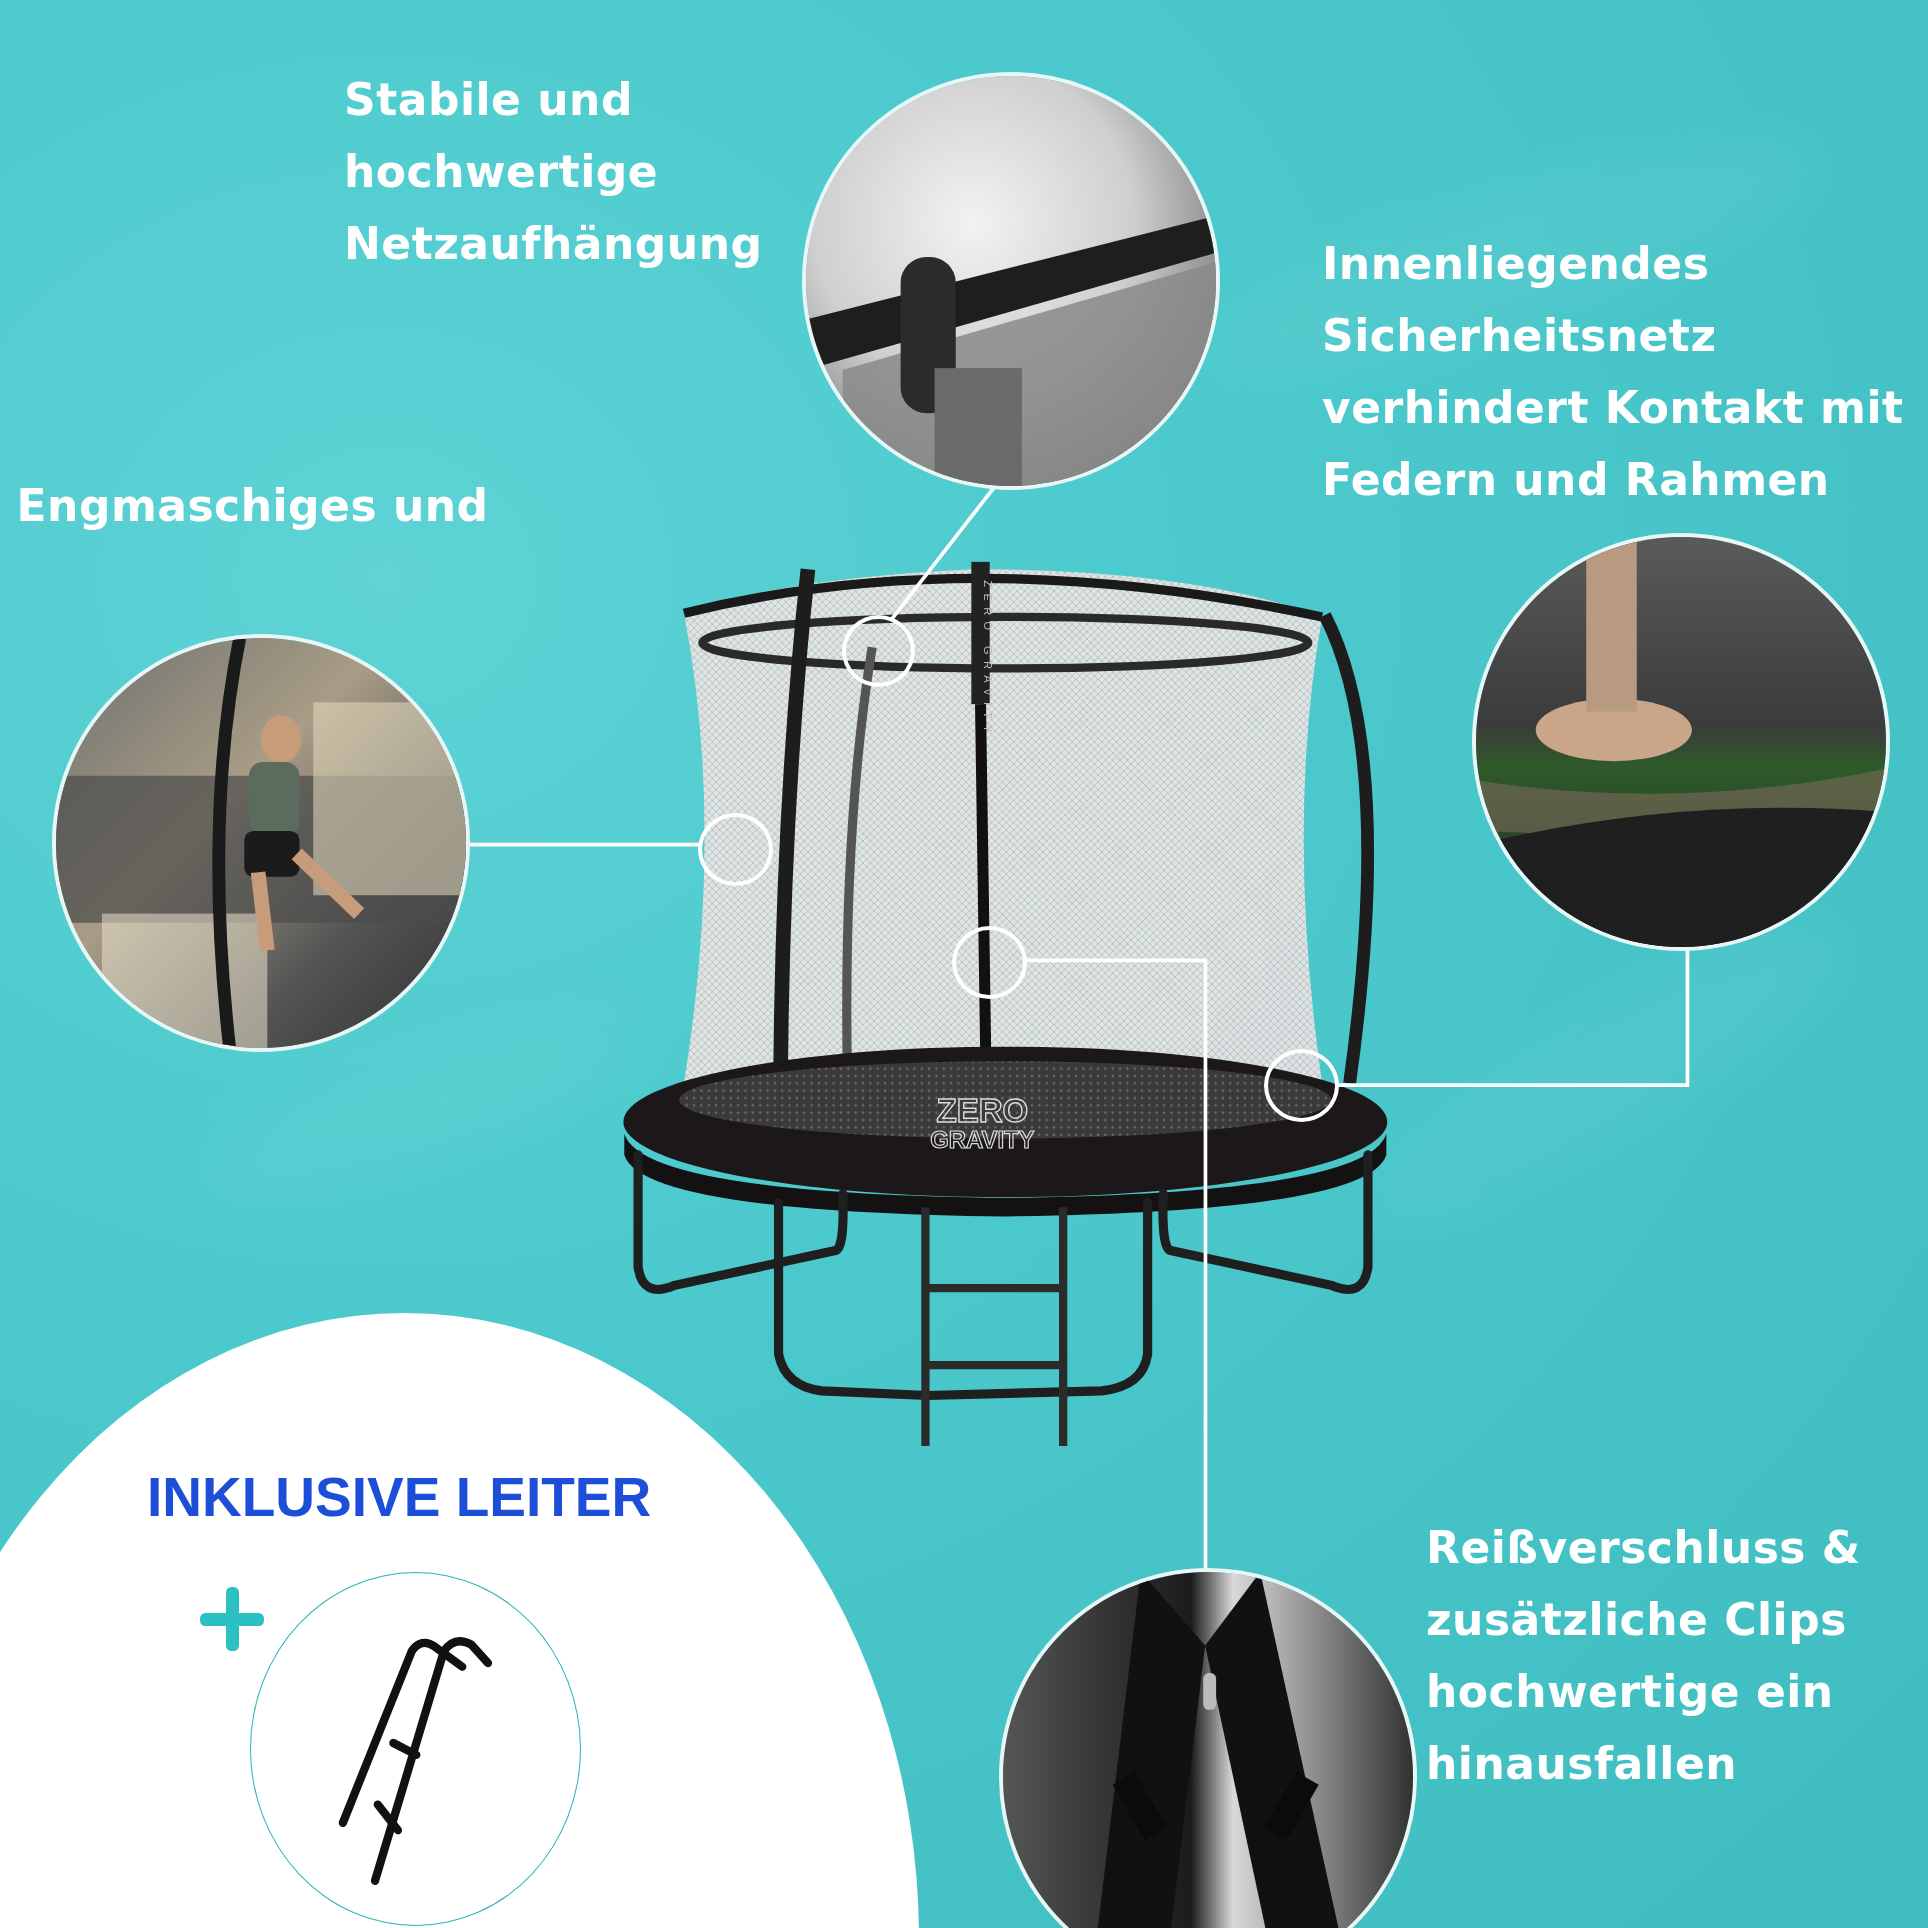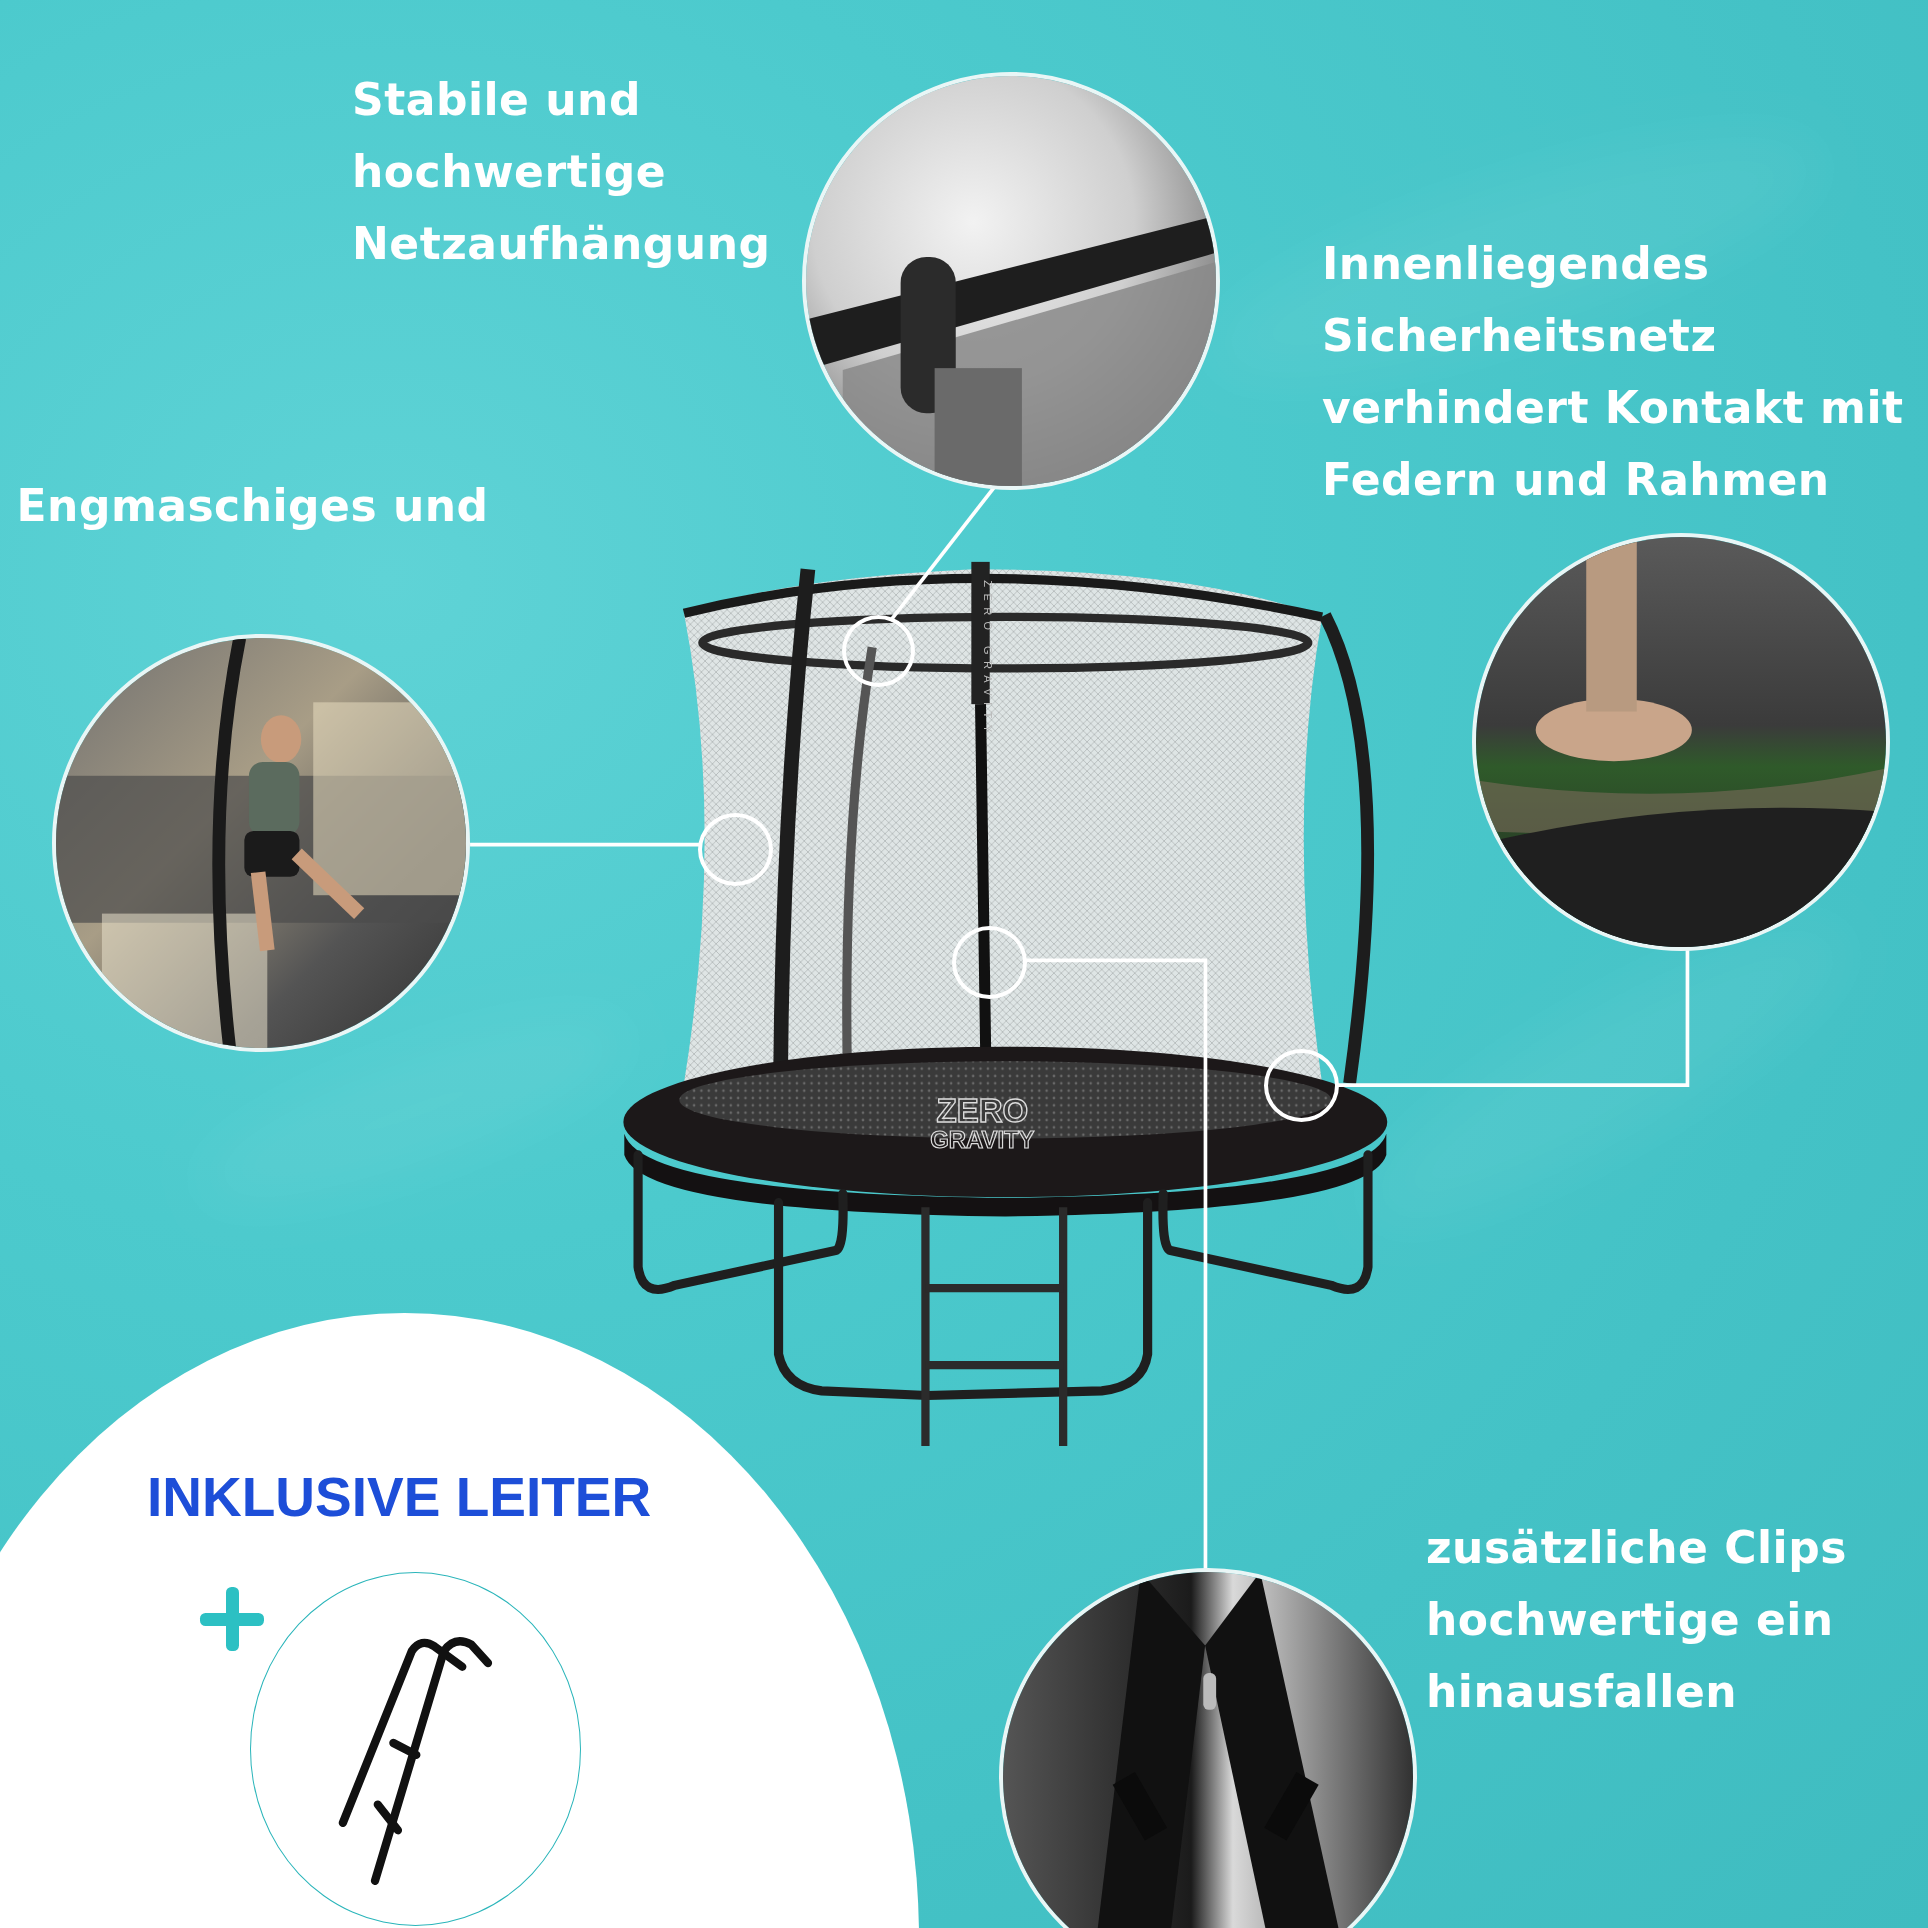--- a/index.html
+++ b/index.html
@@ -148,38 +148,39 @@
   <svg width="418" height="418" viewBox="0 0 455 455">
     <rect width="455" height="455" fill="url(#p4)"></rect>
     <path d="M150 0 L220 80 L175 455 L95 455 Z" fill="#111"></path>
     <path d="M280 0 L220 80 L300 455 L380 455 Z" fill="#111"></path>
     <rect x="218" y="110" width="14" height="40" rx="6" fill="#bbb"></rect>
     <rect x="135" y="220" width="28" height="70" fill="#0b0b0b" transform="rotate(-30 149 255)"></rect>
     <rect x="300" y="220" width="28" height="70" fill="#0b0b0b" transform="rotate(30 314 255)"></rect>
   </svg>
 </div>
 
-<div class="feature-text" style="left:352px;top:64px;">
+<div class="feature-text" style="left:344px;top:64px;">
   <span>Stabile und</span>
   <span>hochwertige</span>
   <span>Netzaufhängung</span>
 </div>
 
 <div class="feature-text" style="left:1322px;top:228px;">
   <span>Innenliegendes</span>
   <span>Sicherheitsnetz</span>
   <span>verhindert Kontakt mit</span>
   <span>Federn und Rahmen</span>
 </div>
 
 <div class="feature-text" style="left:16.5px;top:470px;">
   <span>Engmaschiges und</span>
 </div>
 
 <div class="feature-text" style="left:1426px;top:1512px;">
+  <span>Reißverschluss &amp;</span>
   <span>zusätzliche Clips</span>
   <span>hochwertige ein</span>
   <span>hinausfallen</span>
 </div>
 
 <div class="ladder-title">INKLUSIVE LEITER</div>
 <div class="plus"></div>
 <div class="ladder-circle">
   <svg width="327" height="351" viewBox="0 0 356 382">
     <g stroke="#111" stroke-width="9" fill="none" stroke-linecap="round">

